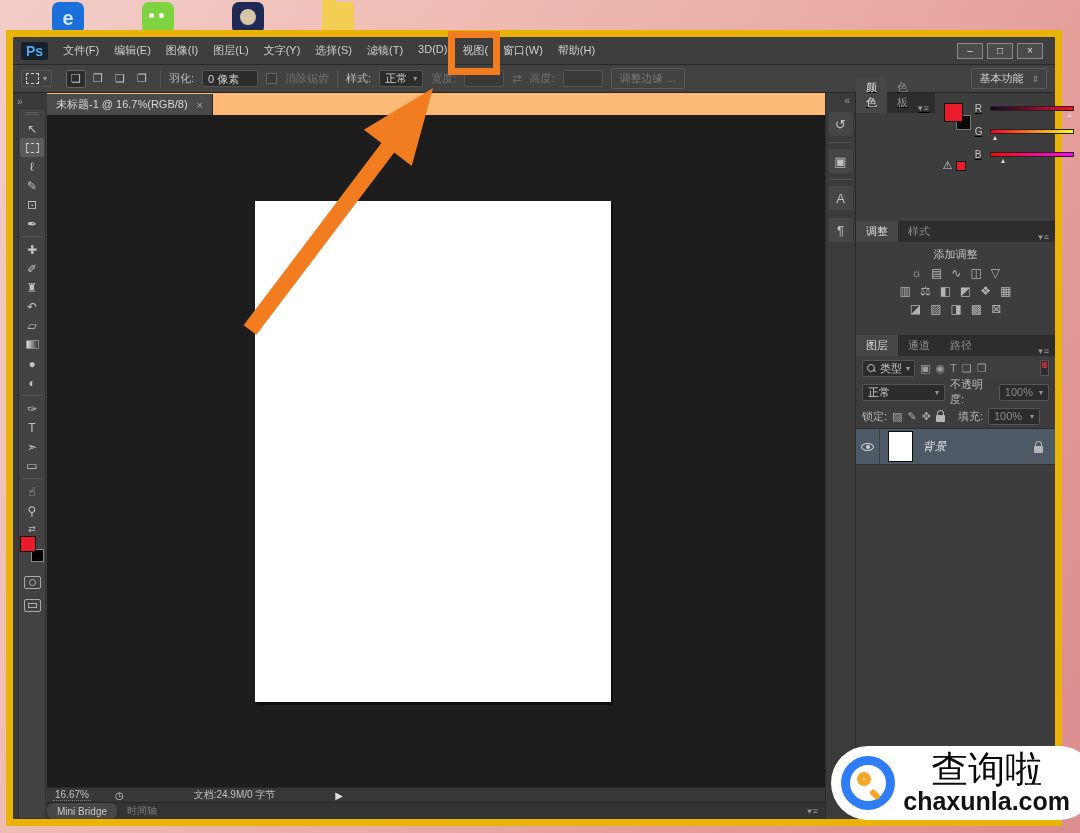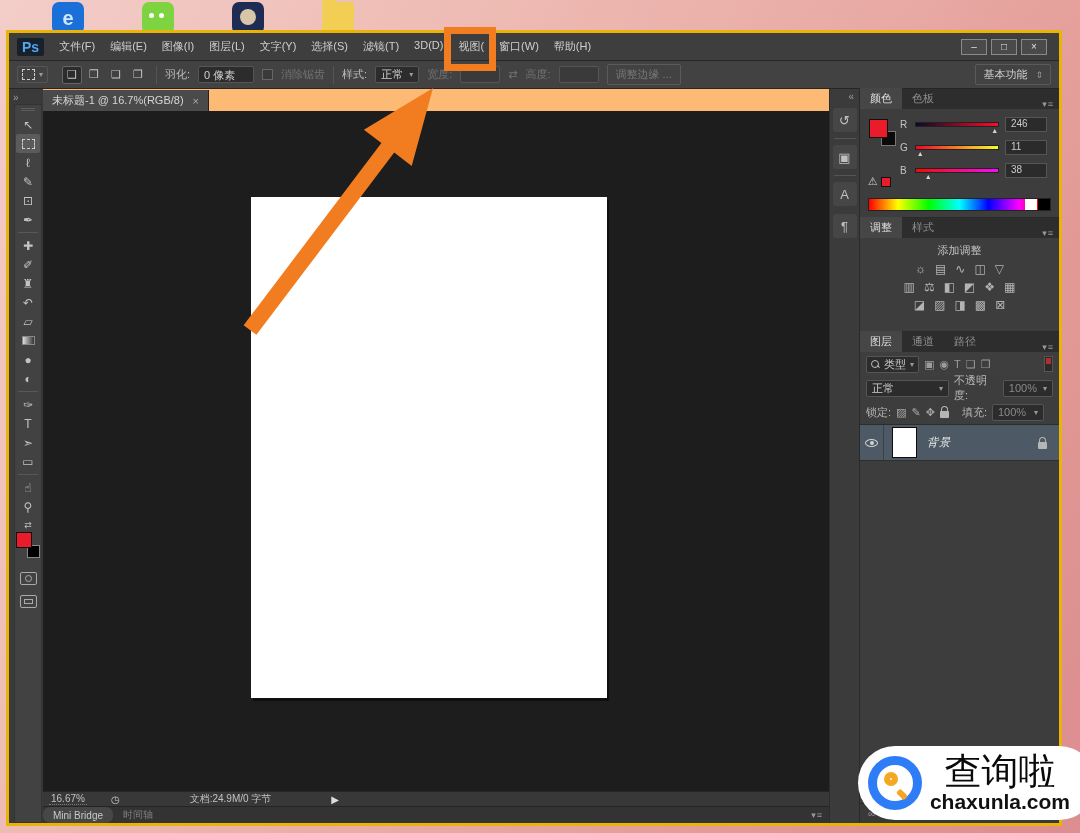--- a/index.html
+++ b/index.html
@@ -15,21 +15,21 @@
     display:flex; align-items:center; justify-content:center; }
   .dicon.wechat { background:#7ed341; }
   .dicon.wechat i { position:absolute; width:5px; height:5px; background:#fff; border-radius:50%; top:11px; }
   .dicon.game { background:#1d2b55; }
   .dicon.game i { position:absolute; left:8px; top:7px; width:16px; height:16px; background:#d8c6a8; border-radius:50%; }
   .dicon.folder { background:#f2ce55; border-radius:3px; }
   .dicon.folder:before { content:""; position:absolute; top:-4px; left:0; width:14px; height:5px; background:#f2ce55; border-radius:2px 2px 0 0; }
 
   
   .ps-window { position:absolute; left:6px; top:30px; width:1056px; height:796px;
-    background:#3d3d3d; border:3px solid #eab308; z-index:2; display:flex; flex-direction:column; }
+    background:#3d3d3d; border:7px solid #eab308; z-index:2; display:flex; flex-direction:column; }
 
   .titlebar { height:28px; background:#3e3e3e; border-bottom:1px solid #282828;
     display:flex; align-items:center; flex:0 0 28px; }
   .ps-logo { margin-left:8px; padding:1px 5px; color:#53a7f0; font-weight:bold; font-size:14px;
     background:#16212b; border-radius:2px; }
   .menus { display:flex; gap:13px; margin-left:14px; font-size:11px; color:#cfcfcf; }
   .menu-item { position:relative; padding:7px 1px; white-space:nowrap; }
   .hl-box { position:absolute; left:-13px; top:-5px; width:52px; height:44px;
     border:7px solid #f17d20; z-index:50; pointer-events:none; }
   .win-controls { margin-left:auto; margin-right:12px; display:flex; gap:4px; }
@@ -104,21 +104,21 @@
   .dock-ico { width:24px; height:24px; margin:4px 0; background:#464646; border-radius:3px;
     display:flex; align-items:center; justify-content:center; color:#c0c0c0; font-size:13px; }
   .dock-gap { width:22px; height:1px; background:#555; margin:2px 0; }
 
   .panels { width:200px; display:flex; flex-direction:column; background:#3d3d3d; border-left:1px solid #2a2a2a; }
   .ptabs { height:20px; background:#2d2d2d; display:flex; align-items:flex-end; font-size:11px; flex:0 0 20px; }
   .ptab { padding:3px 10px 3px; color:#8d8d8d; }
   .ptab.active { background:#464646; color:#ddd; }
   .pmenu { margin-left:auto; margin-right:5px; color:#999; font-size:9px; letter-spacing:1px; }
 
-  .color-panel { height:128px; flex:0 0 128px; display:flex; flex-direction:column; }
+  .color-panel { height:128px; flex:0 0 128px; display:flex; flex-direction:row;text-decoration:underline; }
   .color-body { position:relative; flex:1; padding:8px 8px 4px 40px; }
   .mini-swatches { position:absolute; left:9px; top:10px; width:30px; height:30px; }
   .mini-swatches .f { position:absolute; left:0; top:0; width:19px; height:19px; background:#ea1c2c; border:1px solid #111; z-index:2; }
   .mini-swatches .b { position:absolute; left:12px; top:12px; width:15px; height:15px; background:#0a0a0a; border:1px solid #777; }
   .warn { position:absolute; left:8px; top:66px; display:flex; align-items:center; gap:3px; color:#cfcfcf; font-size:11px; }
   .warn i { width:10px; height:10px; background:#ea1c2c; border:1px solid #111; }
   .ch-row { display:flex; align-items:center; gap:6px; margin-bottom:8px; }
   .ch-row .lab { width:9px; font-size:10px; color:#c4c4c4; }
   .track { position:relative; width:84px; height:5px; border:1px solid #222; }
   .track.r { background:linear-gradient(to right,rgb(10,10,40),rgb(255,11,38)); }
@@ -171,21 +171,21 @@
 
   
   .watermark { position:absolute; right:-16px; bottom:13px; height:74px; z-index:70;
     background:#fff; border-radius:37px; display:flex; align-items:center; padding:0 26px 0 10px; }
   .wm-logo { position:relative; width:54px; height:54px; border:9px solid #2f7df6; border-radius:50%;
     background:#fff; flex:0 0 auto; }
   .wm-logo .q { position:absolute; left:7px; top:7px; width:14px; height:14px; border:6px solid #f5a623; border-radius:50%; }
   .wm-logo .qt { position:absolute; left:22px; top:24px; width:6px; height:11px; background:#f5a623; border-radius:2px; transform:rotate(-45deg); }
   .wm-text { margin-left:8px; text-align:center; }
   .wm-brand { font-family:"Liberation Serif","DejaVu Serif",serif; font-size:37px; font-weight:normal; color:#0a0a0a; line-height:1; }
-  .wm-url { font-size:21px; color:#111; font-weight:bold; line-height:1.1; }
+  .wm-url { font-size:25px; color:#111; font-weight:bold; line-height:1.1; }
 </style>
 </head>
 <body>
 
 <div class="desk-icons">
   <div class="dicon browser">e</div>
   <div class="dicon wechat">
       <i style="left:7px"></i>
       <i style="left:17px"></i>
     </div>

